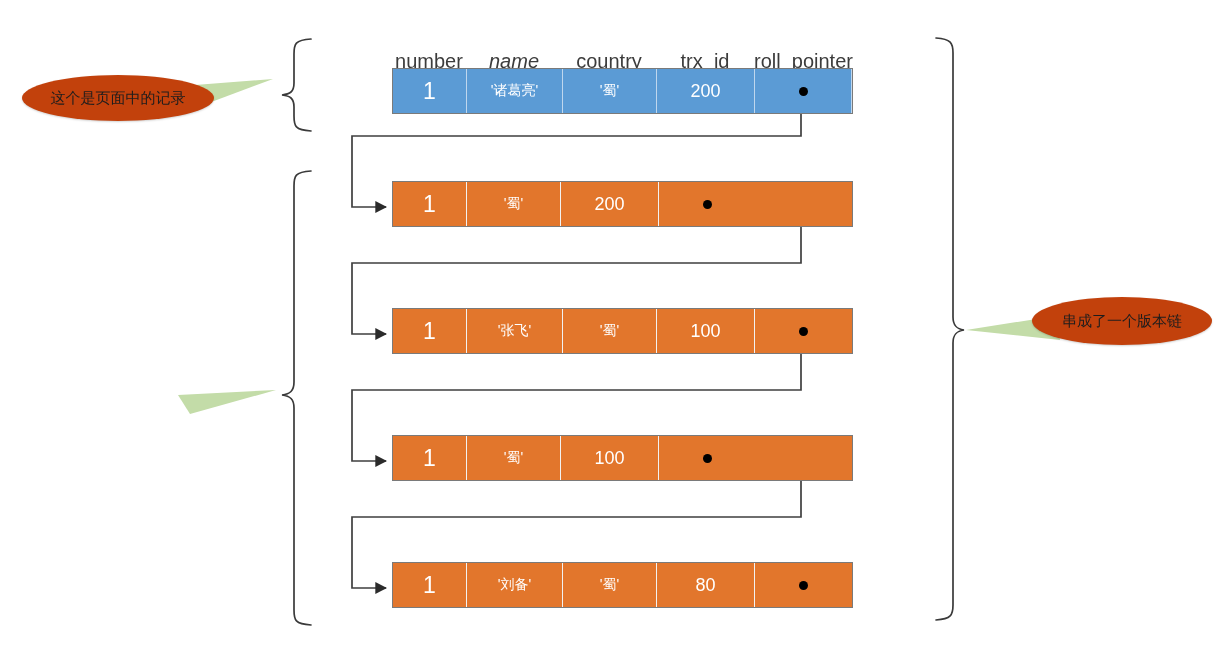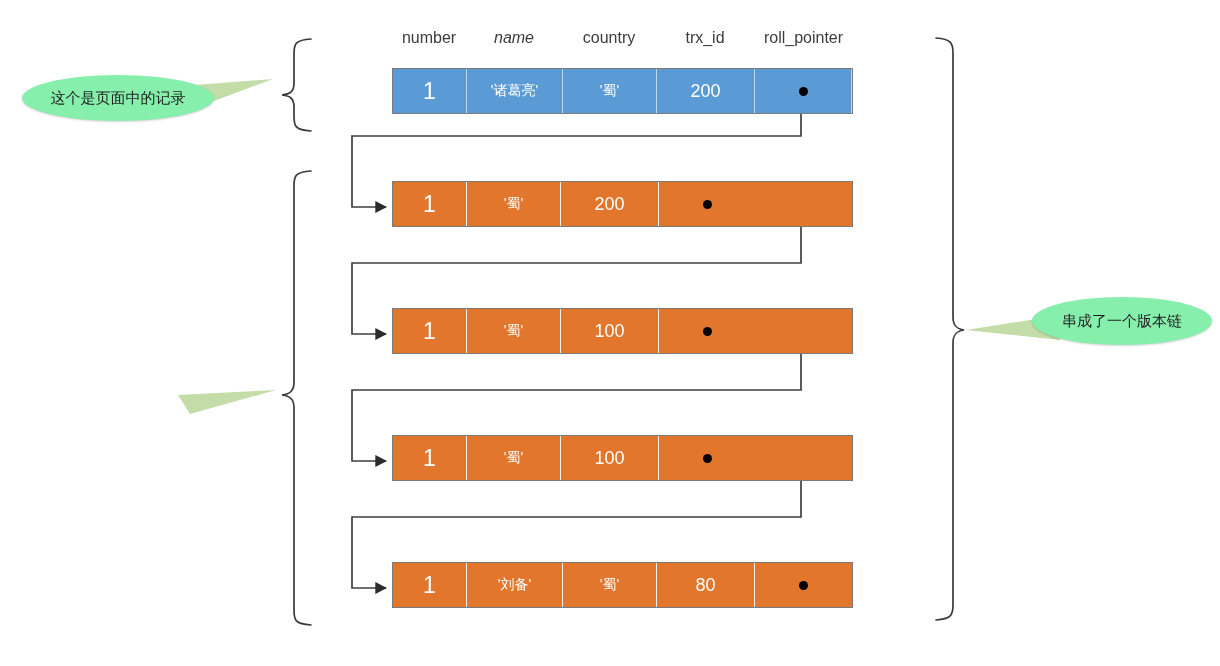--- a/index.html
+++ b/index.html
@@ -18,27 +18,27 @@
   .rec.orange{background:#e2762c;}
   .cell{box-sizing:border-box;display:flex;align-items:center;justify-content:center;
         color:#ffffff;font-size:18px;border-right:1px solid #f2f2f2;height:100%;}
   .rec.blue .cell{border-right:1px solid #bfd7ee;}
   .cell:last-child{border-right:none;}
   .cell.num{font-size:23px;font-weight:300;}
   .cell.cn{font-size:14px;}
   .dot{width:9px;height:9px;border-radius:50%;background:#000;}
 
   
-  .colhead{position:absolute;top:28px;height:20px;display:flex;
+  .colhead{position:absolute;top:51px;height:20px;display:flex;
            align-items:center;justify-content:center;
-           font-size:16px;color:#3c3c3c;}
+           font-size:20px;color:#3c3c3c;}
 
   
   .bubble{position:absolute;display:flex;align-items:center;justify-content:center;
-          background:#86efac;border-radius:50%/50%;
+          background:#c2410c;border-radius:50%/50%;
           color:#1d1d1d;font-size:15px;white-space:nowrap;
           box-shadow:0 1px 2px rgba(0,0,0,.18);}
 </style>
 </head>
 <body>
 
 <div id="stage">
 
   <svg id="art" viewBox="0 0 1220 666">
     <defs>
@@ -111,20 +111,21 @@
     <div class="cell num" style="width:74px;">1</div>
     <div class="cell cn" style="width:94px;">'蜀'</div>
     <div class="cell" style="width:98px;">200</div>
     <div class="cell" style="width:97px;">
       <span class="dot"></span>
     </div>
   </div>
 
   <div class="rec orange" style="left:392px;top:308px;width:461px;">
     <div class="cell num" style="width:74px;">1</div>
+    <div class="cell cn" style="width:96px;">'张飞'</div>
     <div class="cell cn" style="width:94px;">'蜀'</div>
     <div class="cell" style="width:98px;">100</div>
     <div class="cell" style="width:97px;">
       <span class="dot"></span>
     </div>
   </div>
 
   <div class="rec orange" style="left:392px;top:435px;width:461px;">
     <div class="cell num" style="width:74px;">1</div>
     <div class="cell cn" style="width:94px;">'蜀'</div>

